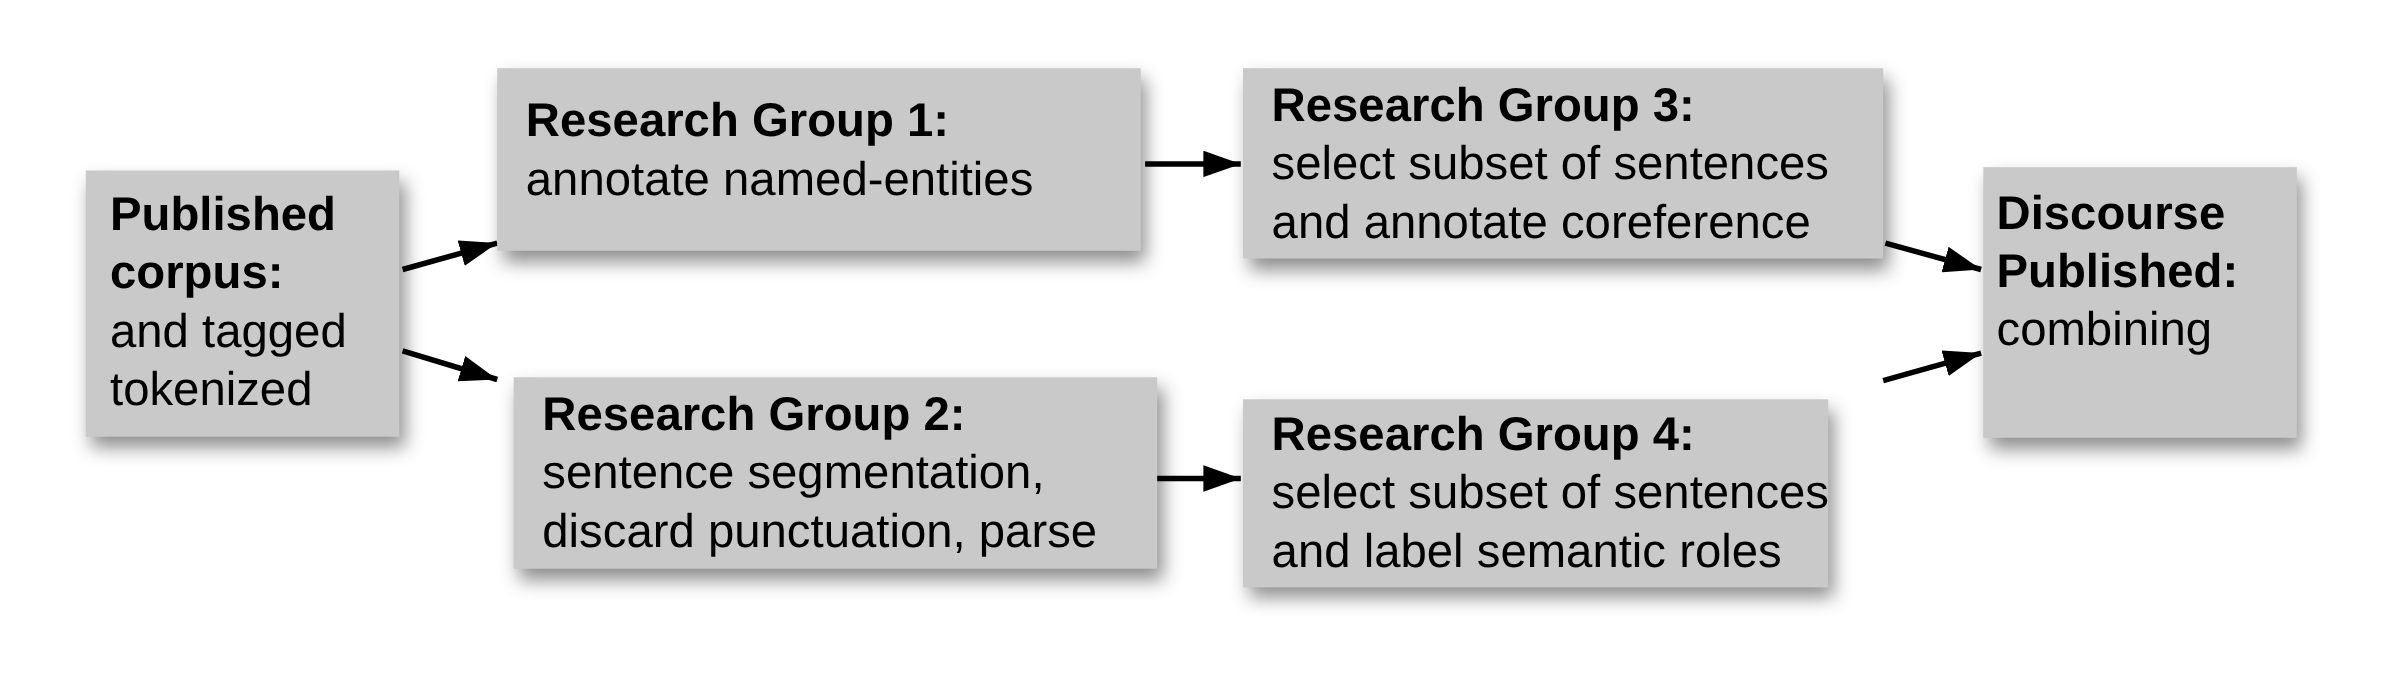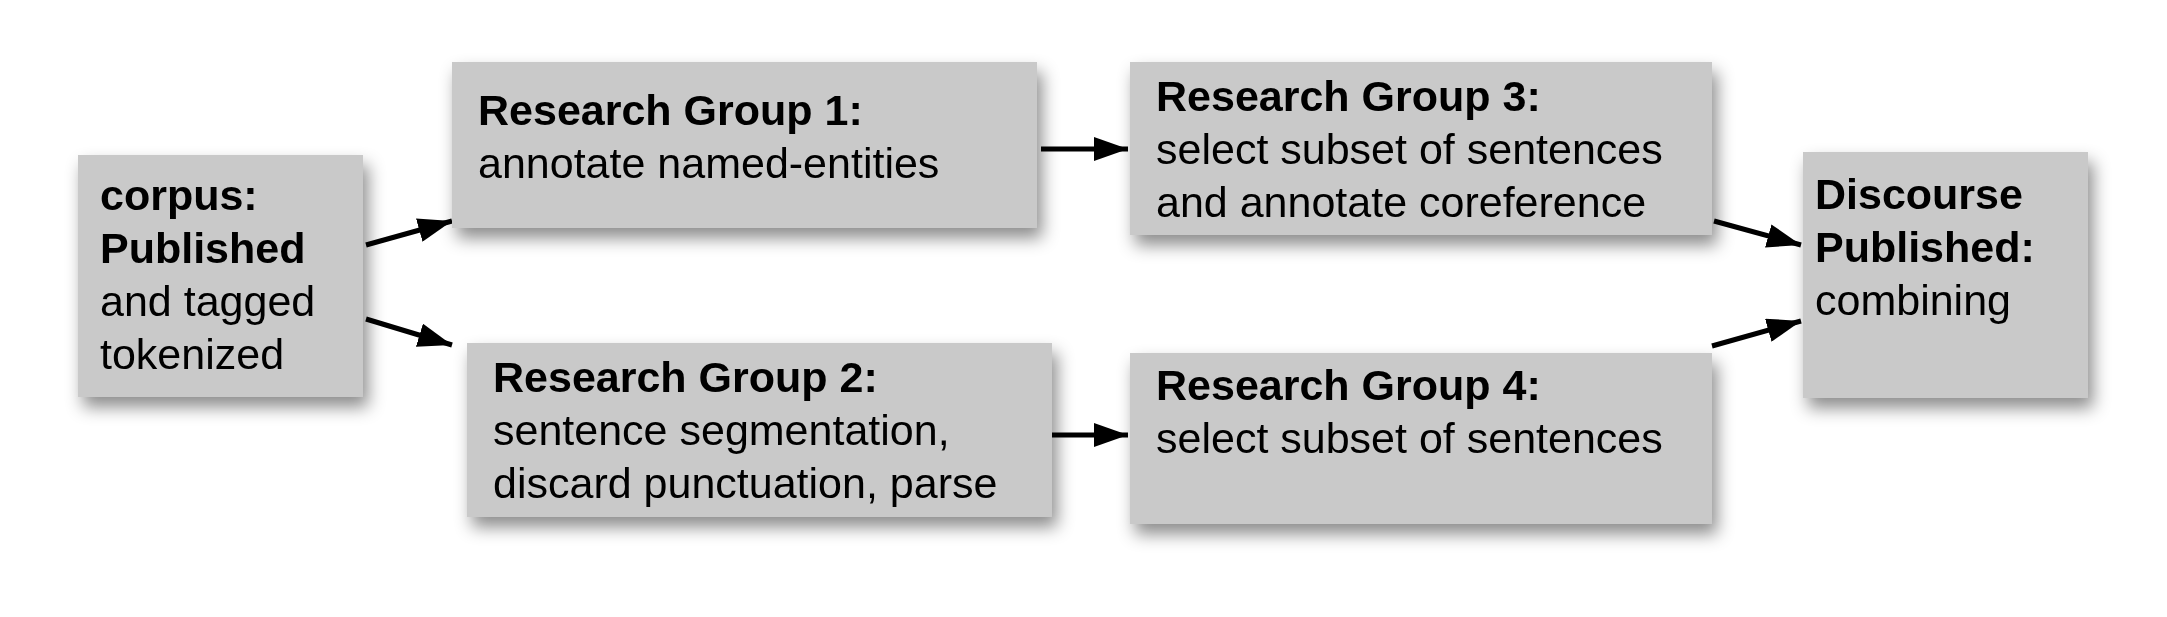--- a/index.html
+++ b/index.html
@@ -23,21 +23,21 @@
     font-size: 43px;
     line-height: 53px;
     box-sizing: border-box;
   }
   .box .line { white-space: nowrap; }
   .box .title { font-weight: bold; }
   #published-box  { left: 78px;  top: 155px; width: 285px; height: 242px; padding: 14px 0 0 22px; }
   #rg1-box        { left: 452px; top: 62px;  width: 585px; height: 166px; padding: 22px 0 0 26px; }
   #rg2-box        { left: 467px; top: 343px; width: 585px; height: 174px; padding: 8px 16px 0 26px; }
   #rg3-box        { left: 1130px; top: 62px; width: 582px; height: 173px; padding: 8px 0 12px 26px; }
-  #rg4-box        { left: 1130px; top: 353px; width: 582px; height: 171px; padding: 6px 0 0 26px; }
+  #rg4-box        { left: 1130px; top: 363px; width: 532px; height: 171px; padding: 6px 0 0 26px; }
   #discourse-box  { left: 1803px; top: 152px; width: 285px; height: 246px; padding: 16px 0 0 12px; }
   #arrow-layer {
     position: absolute;
     left: 0; top: 0;
     width: 2167px;
     height: 617px;
     pointer-events: none;
   }
   #arrow-layer line {
     stroke: var(--arrow, #000000);
@@ -57,22 +57,22 @@
     </defs>
     <line x1="366" y1="245" x2="452" y2="221" marker-end="url(#head)"></line>
     <line x1="366" y1="319" x2="452" y2="345" marker-end="url(#head)"></line>
     <line x1="1041" y1="149" x2="1128" y2="149" marker-end="url(#head)"></line>
     <line x1="1041" y1="435" x2="1128" y2="435" marker-end="url(#head)"></line>
     <line x1="1714" y1="221" x2="1801" y2="245" marker-end="url(#head)"></line>
     <line x1="1712" y1="346" x2="1801" y2="321" marker-end="url(#head)"></line>
   </svg>
 
   <div class="box" id="published-box">
+    <div class="line title">Published</div>
     <div class="line title">corpus:</div>
-    <div class="line title">Published</div>
     <div class="line">and tagged</div>
     <div class="line">tokenized</div>
   </div>
 
   <div class="box" id="rg1-box">
     <div class="line title">Research Group 1:</div>
     <div class="line">annotate named-entities</div>
   </div>
 
   <div class="box" id="rg2-box">
@@ -83,20 +83,21 @@
 
   <div class="box" id="rg3-box">
     <div class="line title">Research Group 3:</div>
     <div class="line">select subset of sentences</div>
     <div class="line">and annotate coreference</div>
   </div>
 
   <div class="box" id="rg4-box">
     <div class="line title">Research Group 4:</div>
     <div class="line">select subset of sentences</div>
+    <div class="line">and label semantic roles</div>
   </div>
 
   <div class="box" id="discourse-box">
     <div class="line title">Discourse</div>
     <div class="line title">Published:</div>
     <div class="line">combining</div>
   </div>
 
 </div>
 

